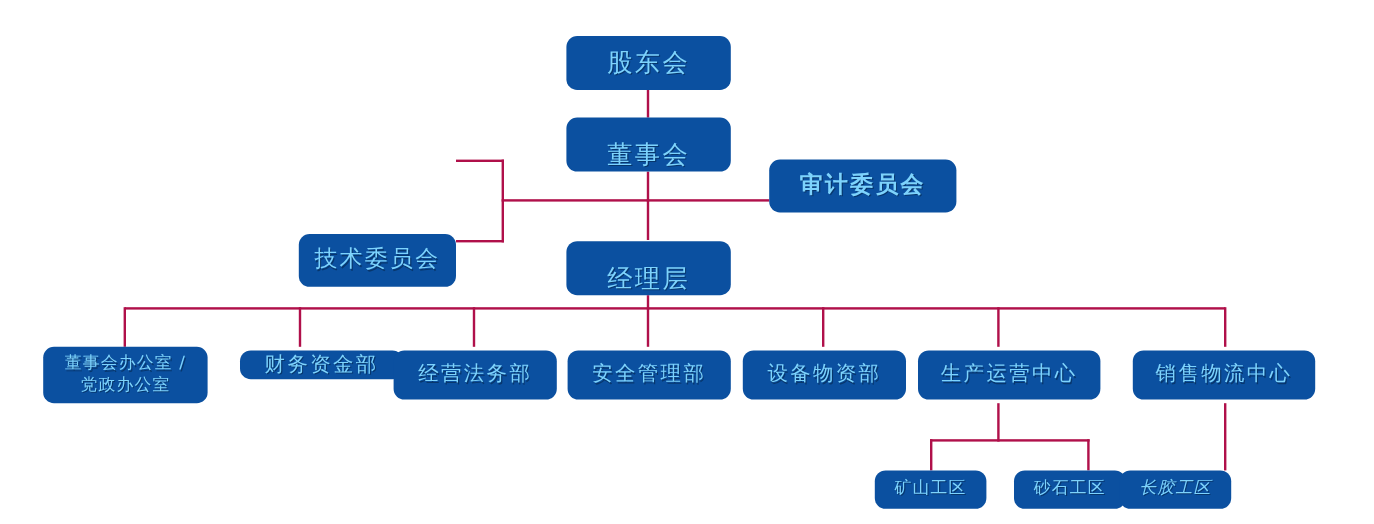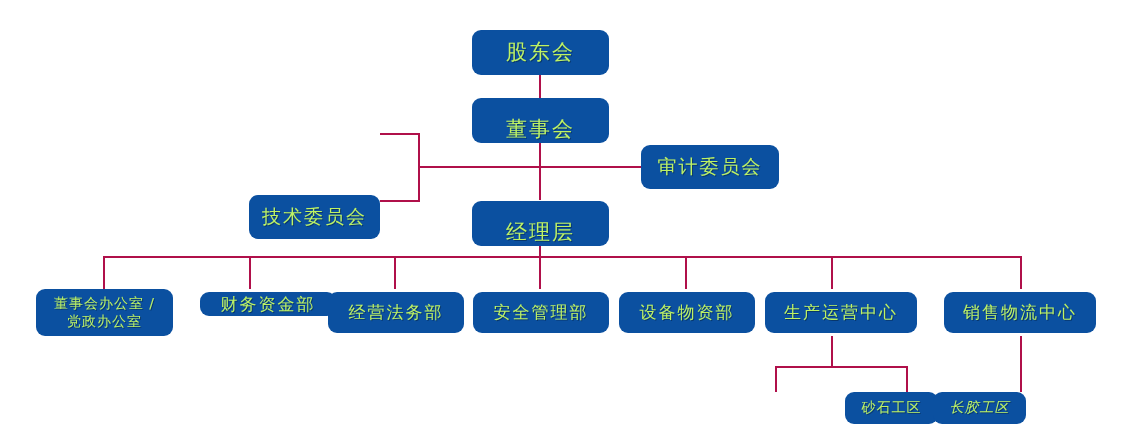--- a/index.html
+++ b/index.html
@@ -25,21 +25,21 @@
   }
   .line.v { width: 2px; }
   .line.h { height: 2px; }
 
   
   .node {
     position: absolute;
     box-sizing: border-box;
     background: #0b50a0;
     border-radius: 9px;
-    color: #bef264;
+    color: #7dd3fc;
     display: flex;
     align-items: center;
     justify-content: center;
     text-align: center;
     line-height: 1.22;
     letter-spacing: 2px;
     text-shadow: 1px 1px 0 rgba(0,0,0,0.32);
     font-weight: 400;
     z-index: 3;
   }
@@ -100,21 +100,21 @@
 
   <div class="node lvl-top" style="left:472px; top:98px; width:137px; height:45px;align-items:flex-end;">
     <span class="label">董事会</span>
   </div>
 
 
   <div class="node lvl-cmt" style="left:249px; top:179px; width:131px; height:44px;margin-top:16px;">
     <span class="label">技术委员会</span>
   </div>
 
-  <div class="node lvl-cmt" style="left:641px; top:145px; width:138px; height:44px;">
+  <div class="node lvl-cmt" style="left:641px; top:133px; width:156px; height:44px;font-weight:bold;">
     <span class="label">审计委员会</span>
   </div>
 
   <div class="node lvl-top" style="left:472px; top:201px; width:137px; height:45px;align-items:flex-end;">
     <span class="label">经理层</span>
   </div>
 
   <div class="node lvl-dept-two" style="left:36px; top:289px; width:137px; height:47px;">
     <span class="label">董事会办公室 /
 党政办公室</span>
@@ -137,20 +137,23 @@
   </div>
 
   <div class="node lvl-dept" style="left:765px; top:292px; width:152px; height:41px;">
     <span class="label">生产运营中心</span>
   </div>
 
   <div class="node lvl-dept" style="left:944px; top:292px; width:152px; height:41px;">
     <span class="label">销售物流中心</span>
   </div>
 
+  <div class="node lvl-zone" style="left:729px; top:392px; width:93px; height:32px;">
+    <span class="label">矿山工区</span>
+  </div>
 
   <div class="node lvl-zone" style="left:845px; top:392px; width:93px; height:32px;">
     <span class="label">砂石工区</span>
   </div>
 
   <div class="node lvl-zone" style="left:933px; top:392px; width:93px; height:32px;font-style:italic;">
     <span class="label">长胶工区</span>
   </div>
 
 </div>

